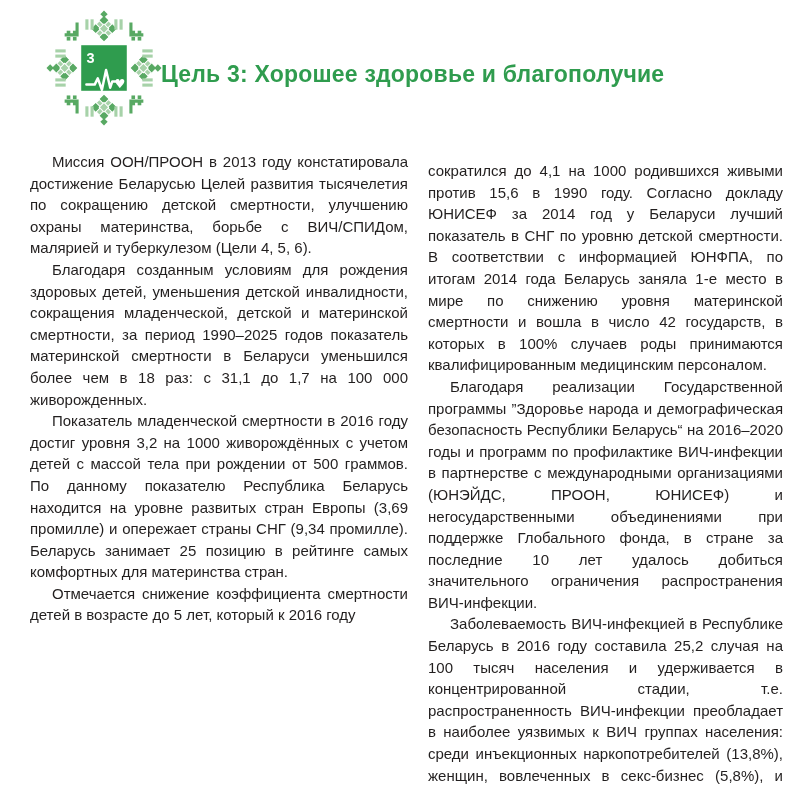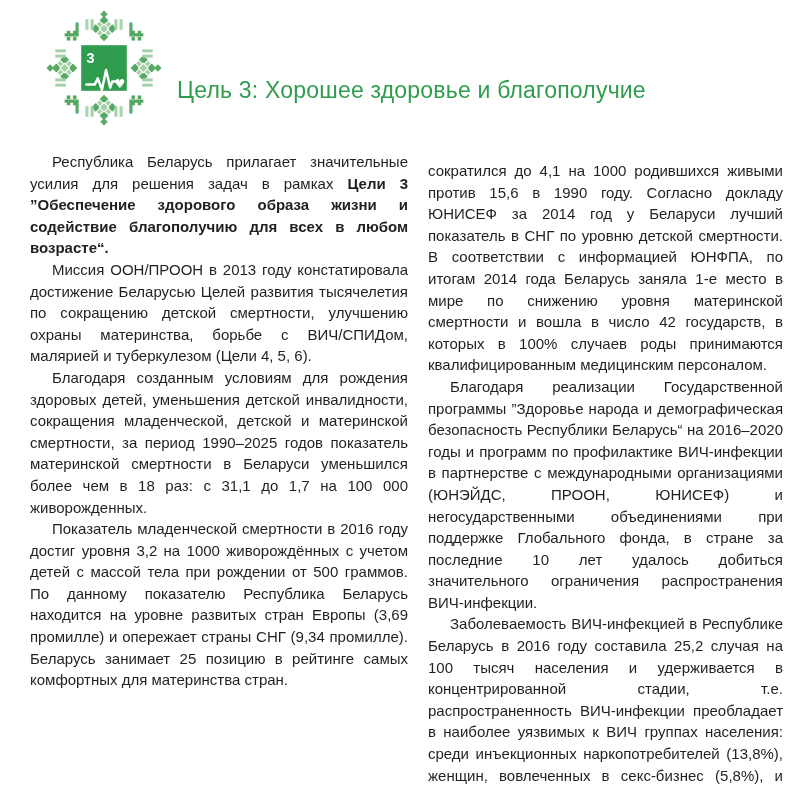--- a/index.html
+++ b/index.html
@@ -17,23 +17,23 @@
     font-family:"Liberation Sans","DejaVu Sans",sans-serif;
     color:var(--ink);
   }
   
   .logo{
     position:absolute;left:46px;top:10px;
     width:116px;height:116px;
   }
   .page-title{
     position:absolute;left:161px;top:60px;
-    margin:16px;
+    margin:0;
     font-size:23px;line-height:28px;
-    font-weight:normal;
+    font-weight:bold;
     color:var(--accent);
     letter-spacing:.2px;
     white-space:nowrap;
   }
   
   .columns{
     position:absolute;left:30px;top:151px;right:24px;
     display:flex;gap:20px;
   }
   .col{min-width:0;}
@@ -154,24 +154,24 @@
         <text x="39" y="51" font-size="14" font-weight="bold" fill="#ffffff" font-family="Liberation Sans, DejaVu Sans, sans-serif">3</text>
         <polyline points="39,72 47,72 50,66 54,77 58,58 62,75 64,69 67,69" fill="none" stroke="#ffffff" stroke-width="2.4" stroke-linecap="round" stroke-linejoin="round"></polyline>
         <text x="66" y="75" font-size="12" fill="#ffffff" font-family="DejaVu Sans, sans-serif">♥</text>
       </svg>
     </div>
     <h1 class="page-title">Цель 3: Хорошее здоровье и благополучие</h1>
   </header>
 
   <main class="columns">
     <section class="col col-left">
-      <p class="para"><span>Республика Беларусь прилагает значительные усилия для решения задач в рамках </span><span class="bold">Цели 3 ”Обеспечение здорового образа жизни и содействие благополучию для всех в любом возрасте“.</span></p>
       <p class="para">Миссия ООН/ПРООН в 2013 году констатировала достижение Беларусью Целей развития тысячелетия по сокращению детской смертности, улучшению охраны материнства, борьбе с ВИЧ/СПИДом, малярией и туберкулезом (Цели 4, 5, 6).</p>
       <p class="para">Благодаря созданным условиям для рождения здоровых детей, уменьшения детской инвалидности, сокращения младенческой, детской и материнской смертности, за период 1990–2025 годов показатель материнской смертности в Беларуси уменьшился более чем в 18 раз: с 31,1 до 1,7 на 100 000 живорожденных.</p>
       <p class="para">Показатель младенческой смертности в 2016 году достиг уровня 3,2 на 1000 живорождённых с учетом детей с массой тела при рождении от 500 граммов. По данному показателю Республика Беларусь находится на уровне развитых стран Европы (3,69 промилле) и опережает страны СНГ (9,34 промилле). Беларусь занимает 25 позицию в рейтинге самых комфортных для материнства стран.</p>
+      <p class="para">Отмечается снижение коэффициента смертности детей в возрасте до 5 лет, который к 2016 году</p>
     </section>
     <section class="col col-right">
       <p class="para noindent">сократился до 4,1 на 1000 родившихся живыми против 15,6 в 1990 году. Согласно докладу ЮНИСЕФ за 2014 год у Беларуси лучший показатель в СНГ по уровню детской смертности. В соответствии с информацией ЮНФПА, по итогам 2014 года Беларусь заняла 1-е место в мире по снижению уровня материнской смертности и вошла в число 42 государств, в которых в 100% случаев роды принимаются квалифицированным медицинским персоналом.</p>
       <p class="para">Благодаря реализации Государственной программы ”Здоровье народа и демографическая безопасность Республики Беларусь“ на 2016–2020 годы и программ по профилактике ВИЧ-инфекции в партнерстве с международными организациями (ЮНЭЙДС, ПРООН, ЮНИСЕФ) и негосударственными объединениями при поддержке Глобального фонда, в стране за последние 10 лет удалось добиться значительного ограничения распространения ВИЧ-инфекции.</p>
       <p class="para">Заболеваемость ВИЧ-инфекцией в Республике Беларусь в 2016 году составила 25,2 случая на 100 тысяч населения и удерживается в концентрированной стадии, т.е. распространенность ВИЧ-инфекции преобладает в наиболее уязвимых к ВИЧ группах населения: среди инъекционных наркопотребителей (13,8%), женщин, вовлеченных в секс-бизнес (5,8%), и мужчин, практикующих секс с мужчинами (4,8%).</p>
     </section>
   </main>
 
 </div>
 

